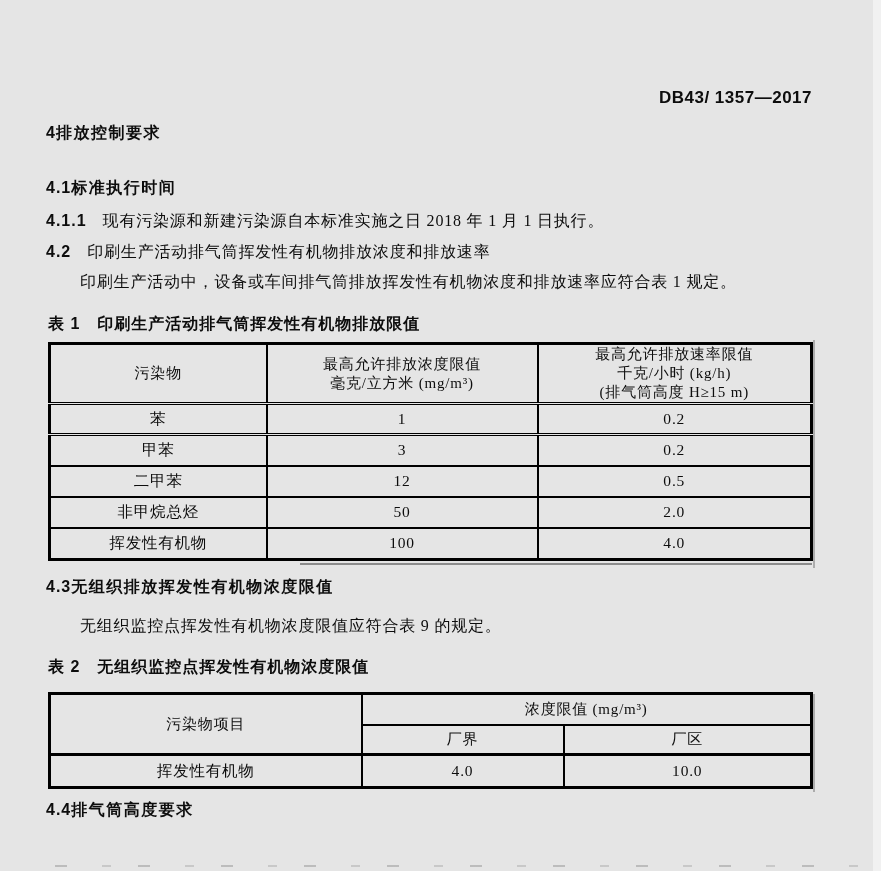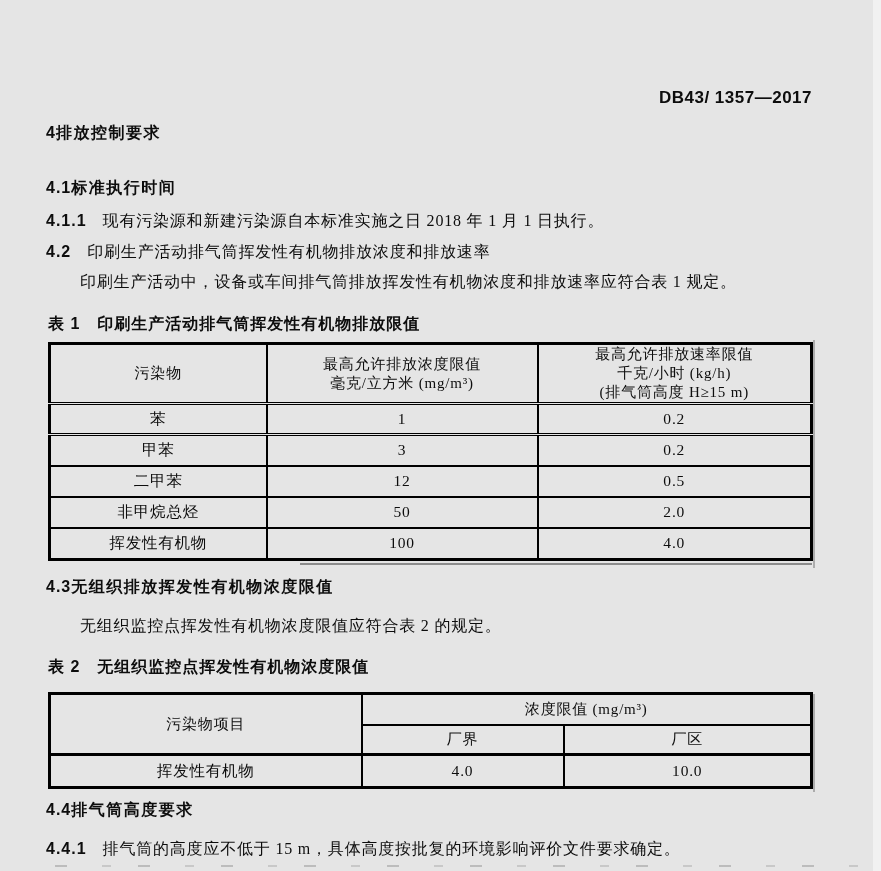--- a/index.html
+++ b/index.html
@@ -206,21 +206,21 @@
         <td>100</td>
         <td>4.0</td>
       </tr>
     </tbody>
   </table>
 
   <div class="clause" style="top:577px">
     <span class="num">4.3</span><span class="ttl">无组织排放挥发性有机物浓度限值</span>
   </div>
 
-  <div class="para" style="top:616px">无组织监控点挥发性有机物浓度限值应符合表 2 的规定。</div>
+  <div class="para" style="top:616px">无组织监控点挥发性有机物浓度限值应符合表 9 的规定。</div>
 
   <div class="tbl-caption" style="top:657px">表 2　无组织监控点挥发性有机物浓度限值</div>
 
   <table class="dtable t2" style="top:692px">
     <colgroup>
       <col style="width:312px">
         <col style="width:202px">
         <col style="width:248px">
     </colgroup>
     <tbody>
@@ -237,23 +237,20 @@
         <td>4.0</td>
         <td>10.0</td>
       </tr>
     </tbody>
   </table>
 
   <div class="clause" style="top:800px">
     <span class="num">4.4</span><span class="ttl">排气筒高度要求</span>
   </div>
 
-  <div class="clause" style="top:839px">
-    <span class="num">4.4.1</span><span class="txt">排气筒的高度应不低于 15 m，具体高度按批复的环境影响评价文件要求确定。</span>
-  </div>
 
   <div class="ghost-line-1"></div>
   <div class="ghost-line-2"></div>
   <div class="ghost-line-3"></div>
   <div class="cut-text-dashes"></div>
   <div class="edge-strip"></div>
 
 </div>
 
 </body></html>

